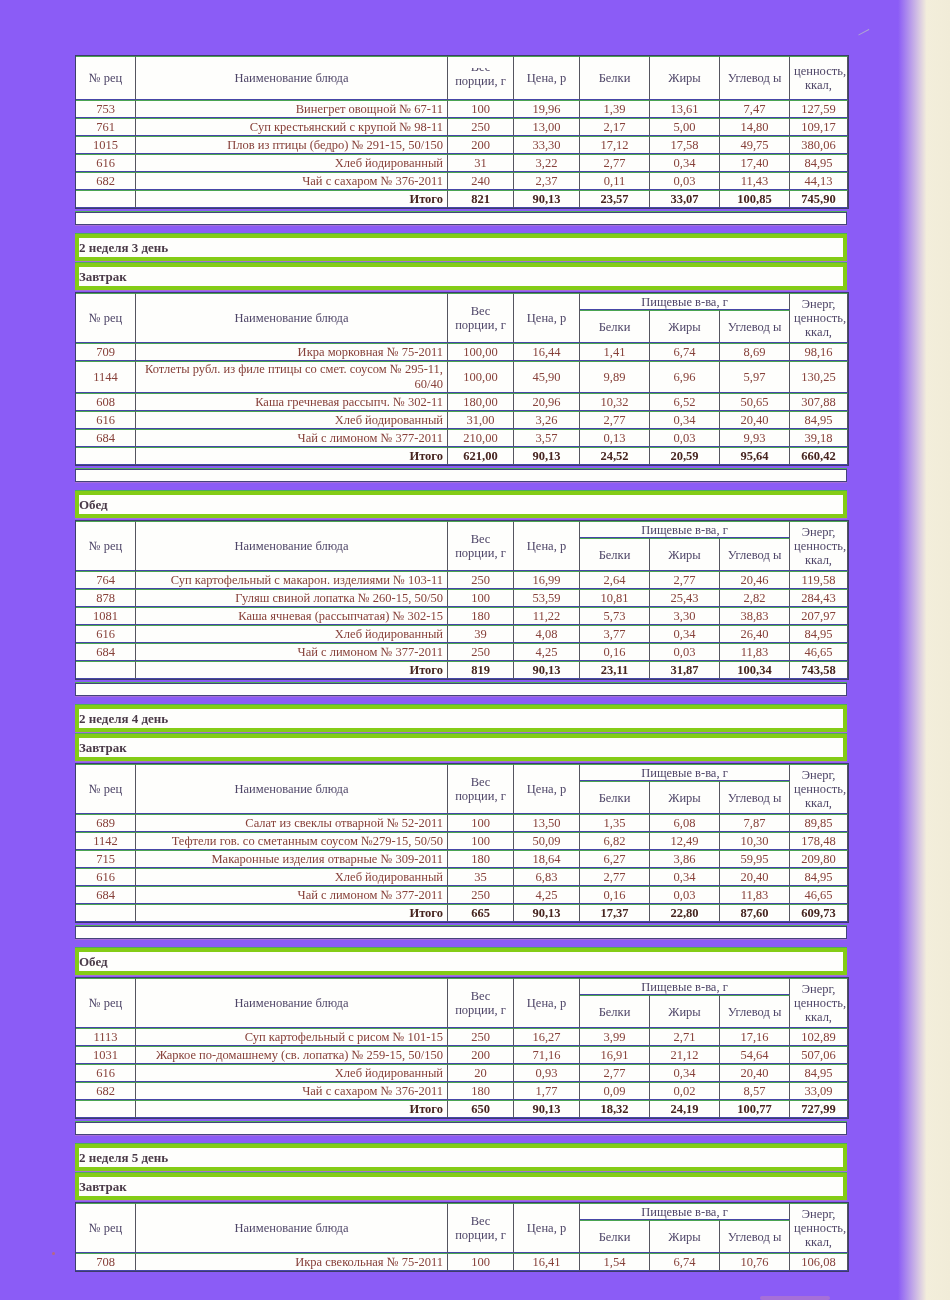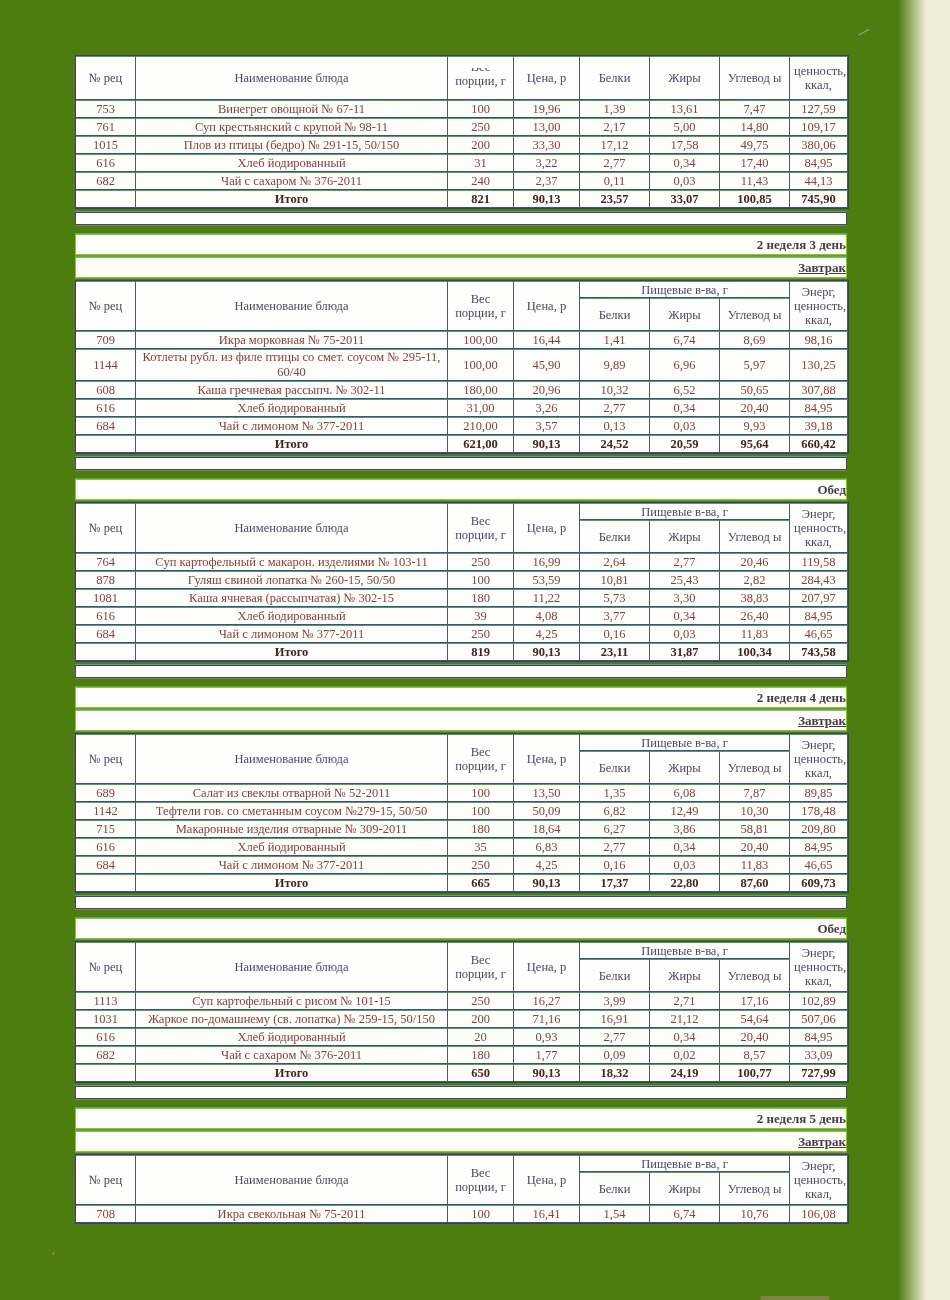--- a/index.html
+++ b/index.html
@@ -1,17 +1,17 @@
 <!DOCTYPE html>
 <html><head>
 <meta charset="utf-8">
 <style>
   html,body{margin:0;padding:0;}
   .page{
-    position:relative;width:950px;height:1300px;background:#4d7c0f;
+    position:relative;width:950px;height:1300px;background:#8b5cf6;
     overflow:hidden;font-family:"Liberation Serif","DejaVu Serif",serif;
   }
   .edge-band{
     position:absolute;right:0;top:0;width:52px;height:100%;
     background:linear-gradient(90deg,rgba(242,237,218,0) 0%, #f3eedb 55%, #f1ecd8 100%);
   }
   .content{position:absolute;left:75px;top:55px;width:772px;}
 
   table.menu{
     border-collapse:separate;border-spacing:0;width:772px;table-layout:fixed;
@@ -27,38 +27,38 @@
     font-weight:normal;color:#4f4668;text-align:center;
     font-size:12.5px;line-height:14px;vertical-align:middle;
   }
   thead tr.group-row th{height:15px;}
   thead tr.label-row th{height:31px;}
   thead.cut th{height:42px;}
   table.menu td{
     font-size:12.5px;line-height:15px;color:#87413a;vertical-align:middle;
     height:16px;
   }
-  td.c-name{text-align:center;}
+  td.c-name{text-align:right;}
   td.c-val{text-align:center;}
   tr.total-row td{font-weight:bold;color:#46241f;}
 
   .cut-top{display:block;height:6px;overflow:hidden;}
   .cut-top i{display:block;font-style:normal;line-height:13px;margin-top:-7px;color:#4f4668;}
 
   .strip{
     border:1px solid #44447a;height:11px;margin-top:3px;background:#fefefc;
     box-shadow:0 -1px 0 #4fae58, 0 1px 0 rgba(191,127,191,.55);
   }
   .title-box{
-    border:1px solid #84cc16;height:19px;line-height:19px;text-align:right;
+    border:4px solid #84cc16;height:19px;line-height:19px;text-align:left;
     font-weight:bold;color:#4a3a48;font-size:13px;background:#fefefc;
     box-shadow:0 -1px 0 #4fae58, 0 1px 0 rgba(191,127,191,.55);
   }
   .mt-day{margin-top:9px;}
-  .mt-meal{margin-top:2px;text-decoration:underline;}
+  .mt-meal{margin-top:2px;}
   .mt-table{margin-top:2px;}
 
   .scan-mark{position:absolute;pointer-events:none;}
   .mark-squiggle{left:858px;top:22px;width:12px;height:9px;
     border-bottom:1px solid #b8b8c8;transform:rotate(-28deg) skewX(-30deg);opacity:.8;}
   .mark-dot-bl{left:52px;top:1252px;width:3px;height:3px;background:#c06a66;border-radius:50%;opacity:.8;}
   .mark-smudge-b{left:760px;top:1296px;width:70px;height:4px;background:rgba(219,150,160,.35);border-radius:2px;}
 </style>
 </head>
 <body>
@@ -401,21 +401,21 @@
             <td class="c-val">10,30</td>
             <td class="c-val">178,48</td>
           </tr>
           <tr>
             <td class="c-val">715</td>
             <td class="c-name">Макаронные изделия отварные № 309-2011</td>
             <td class="c-val">180</td>
             <td class="c-val">18,64</td>
             <td class="c-val">6,27</td>
             <td class="c-val">3,86</td>
-            <td class="c-val">58,81</td>
+            <td class="c-val">59,95</td>
             <td class="c-val">209,80</td>
           </tr>
           <tr>
             <td class="c-val">616</td>
             <td class="c-name">Хлеб йодированный</td>
             <td class="c-val">35</td>
             <td class="c-val">6,83</td>
             <td class="c-val">2,77</td>
             <td class="c-val">0,34</td>
             <td class="c-val">20,40</td>

